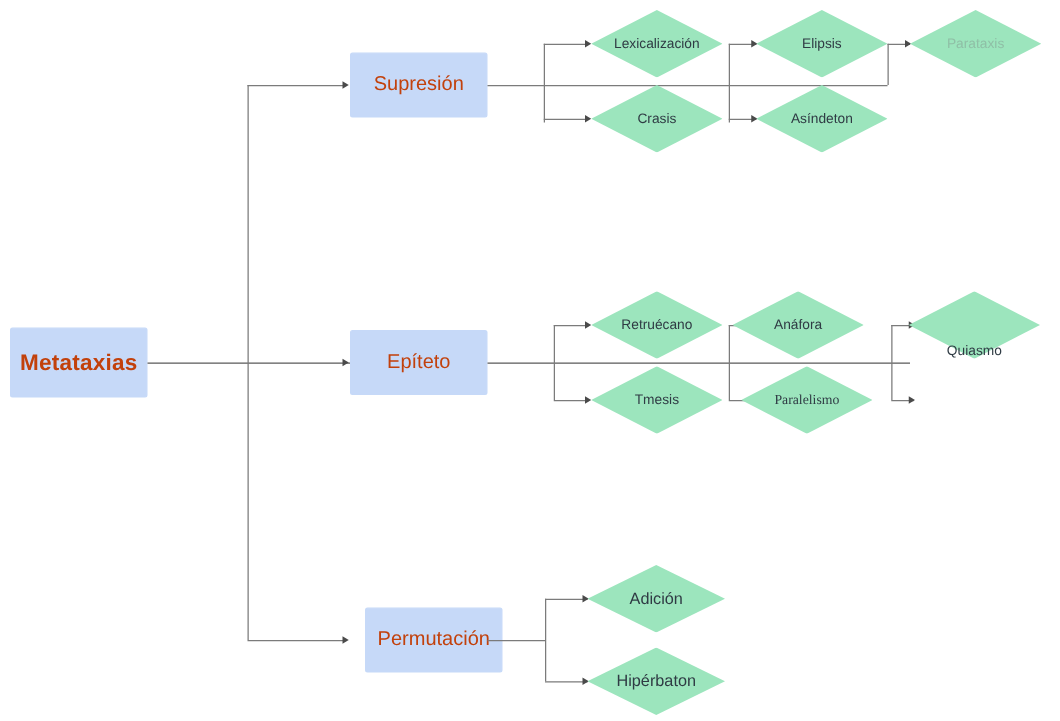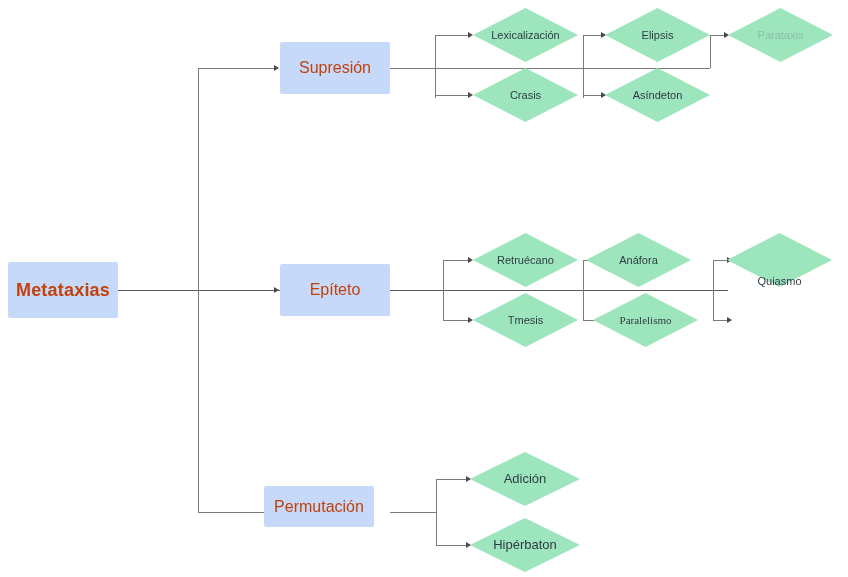--- a/index.html
+++ b/index.html
@@ -79,21 +79,21 @@
 
   <div class="hline" style="left:198px;top:512px;width:78px;"></div>
   <div class="arrow" style="left:274px;top:508.8px;"></div>
 
   <div class="node-box branch" style="left:280px;top:42px;width:110px;height:52px;">
     <span>Supresión</span>
   </div>
   <div class="node-box branch" style="left:280px;top:264px;width:110px;height:52px;">
     <span>Epíteto</span>
   </div>
-  <div class="node-box branch" style="left:264px;top:486px;width:110px;height:41px;">
+  <div class="node-box branch" style="left:292px;top:486px;width:110px;height:52px;">
     <span>Permutación</span>
   </div>
 
   <div class="hline" style="left:390px;top:68px;width:320px;"></div>
 
   <div class="vline" style="left:435px;top:35px;height:63px;"></div>
   <div class="hline" style="left:435px;top:35px;width:35px;"></div>
   <div class="arrow" style="left:468px;top:31.8px;"></div>
   <div class="hline" style="left:435px;top:95px;width:35px;"></div>
   <div class="arrow" style="left:468px;top:91.8px;"></div>

